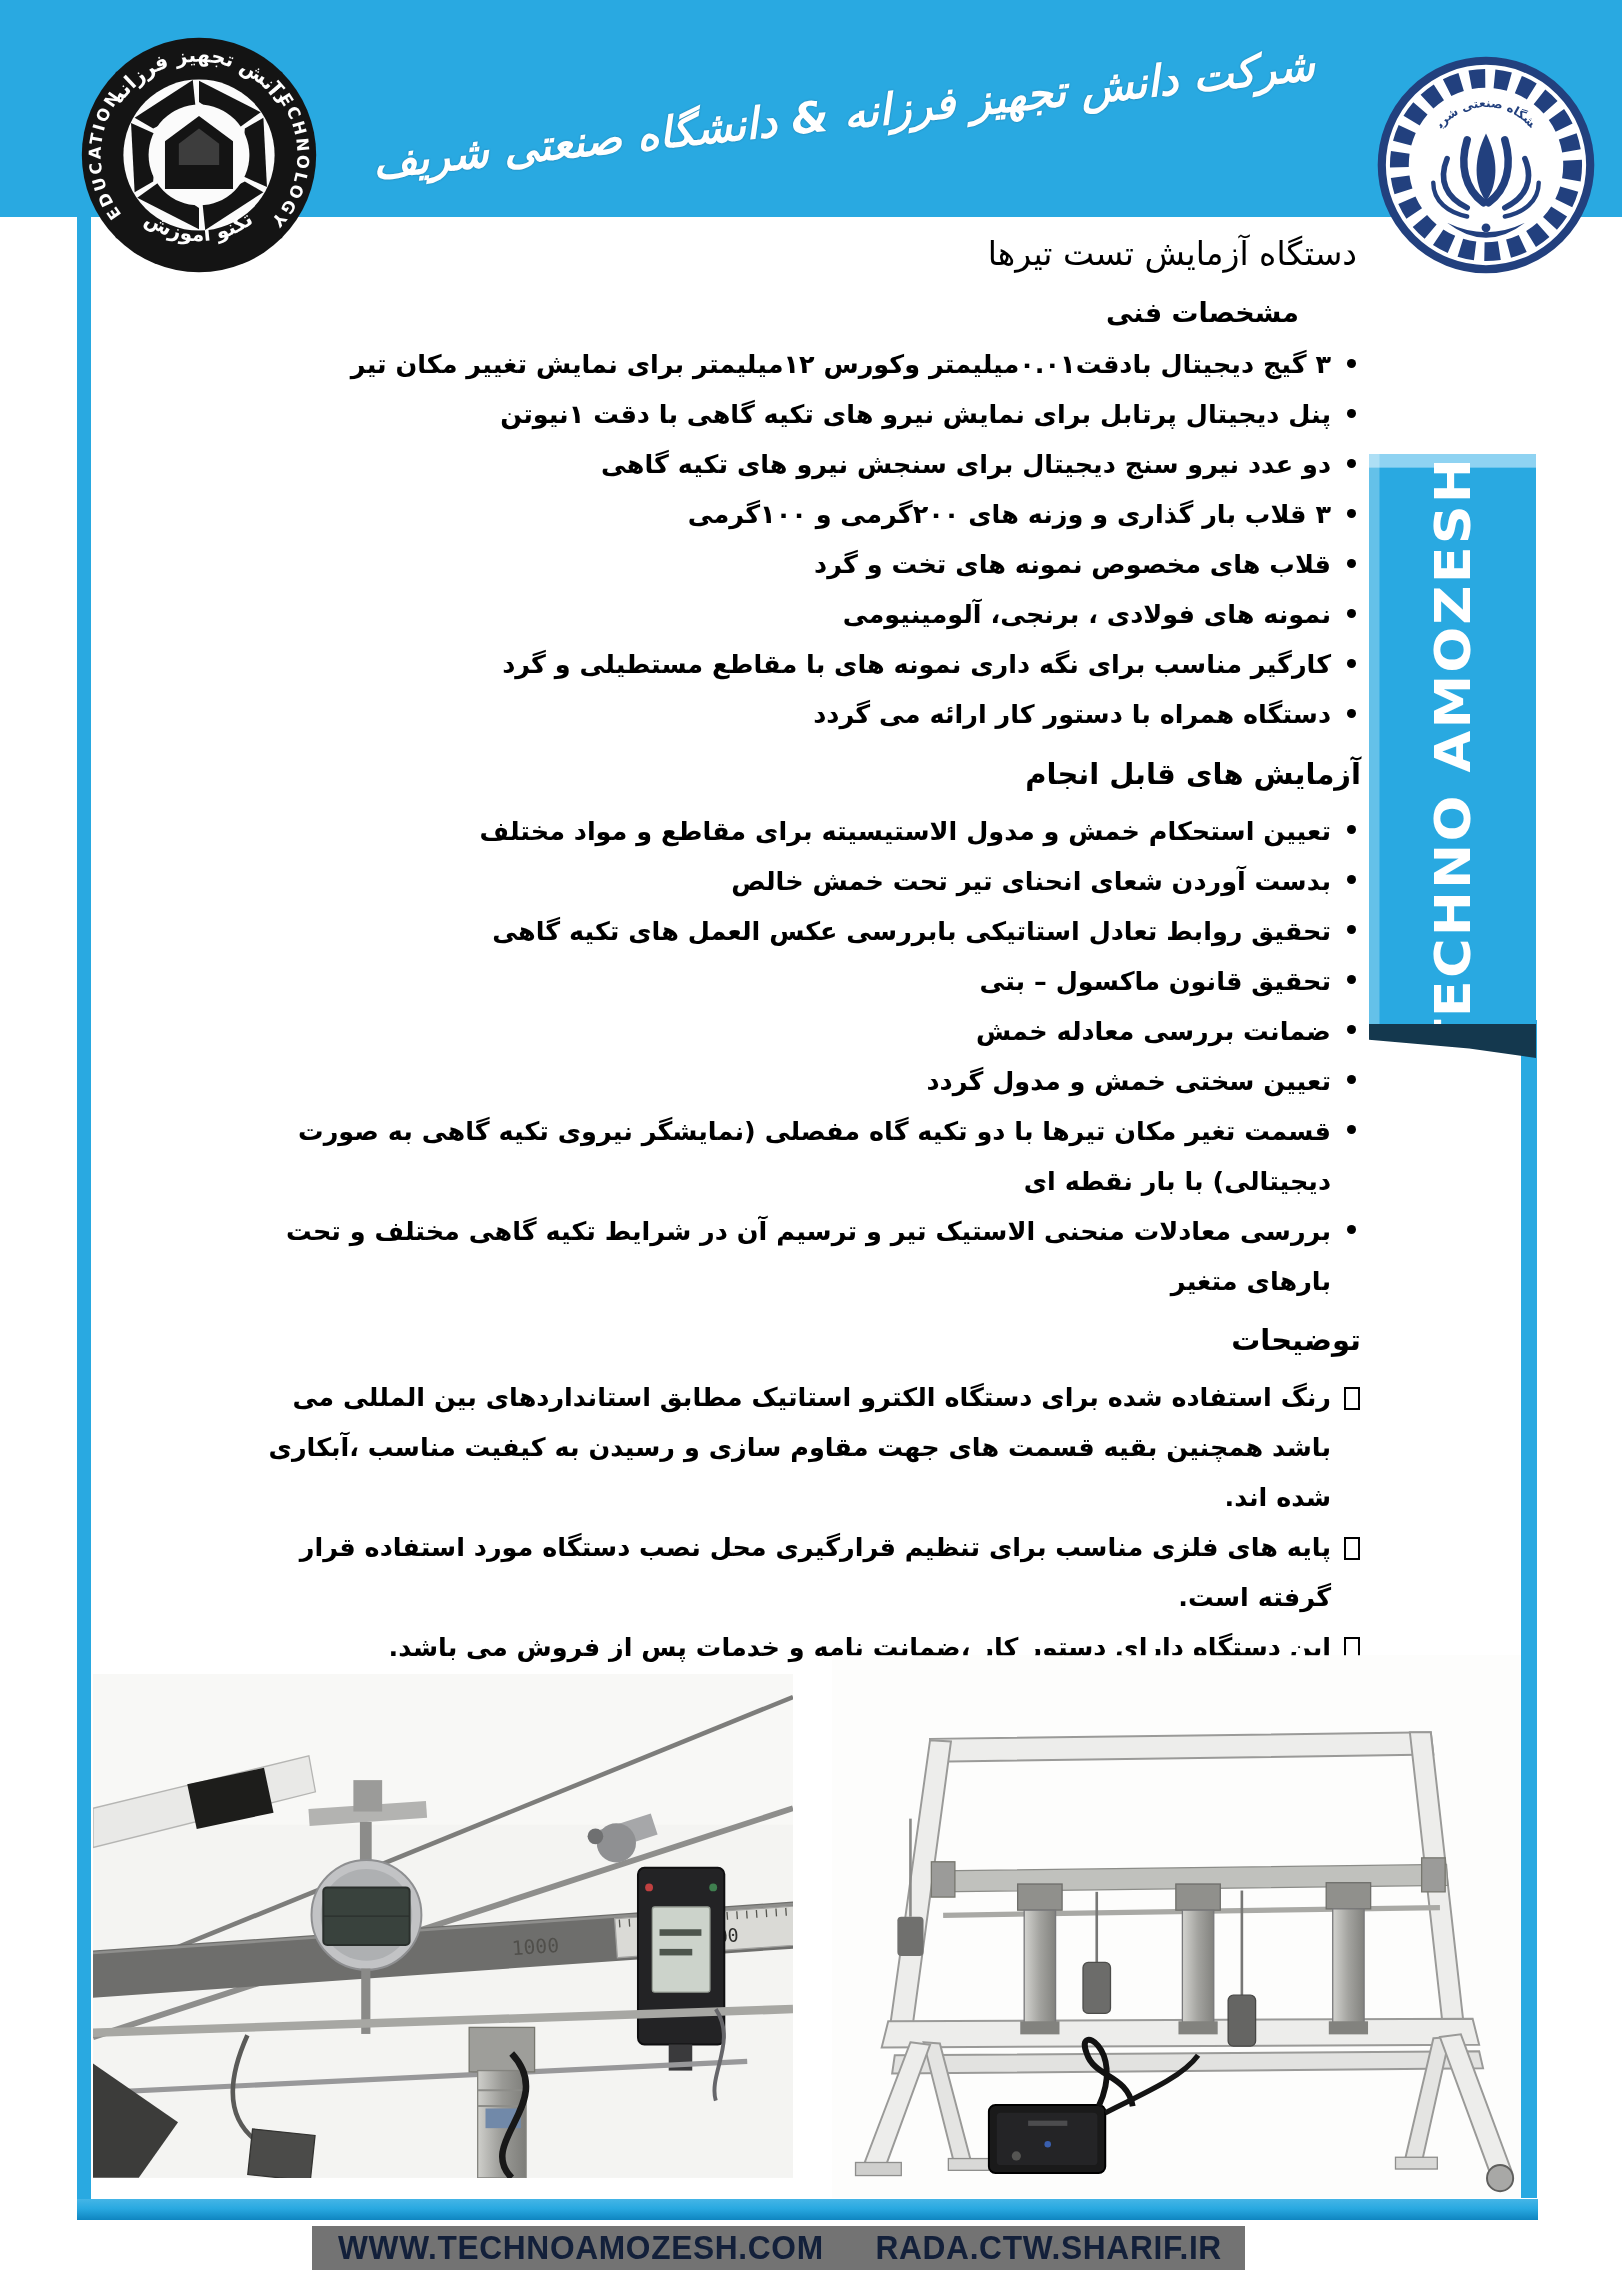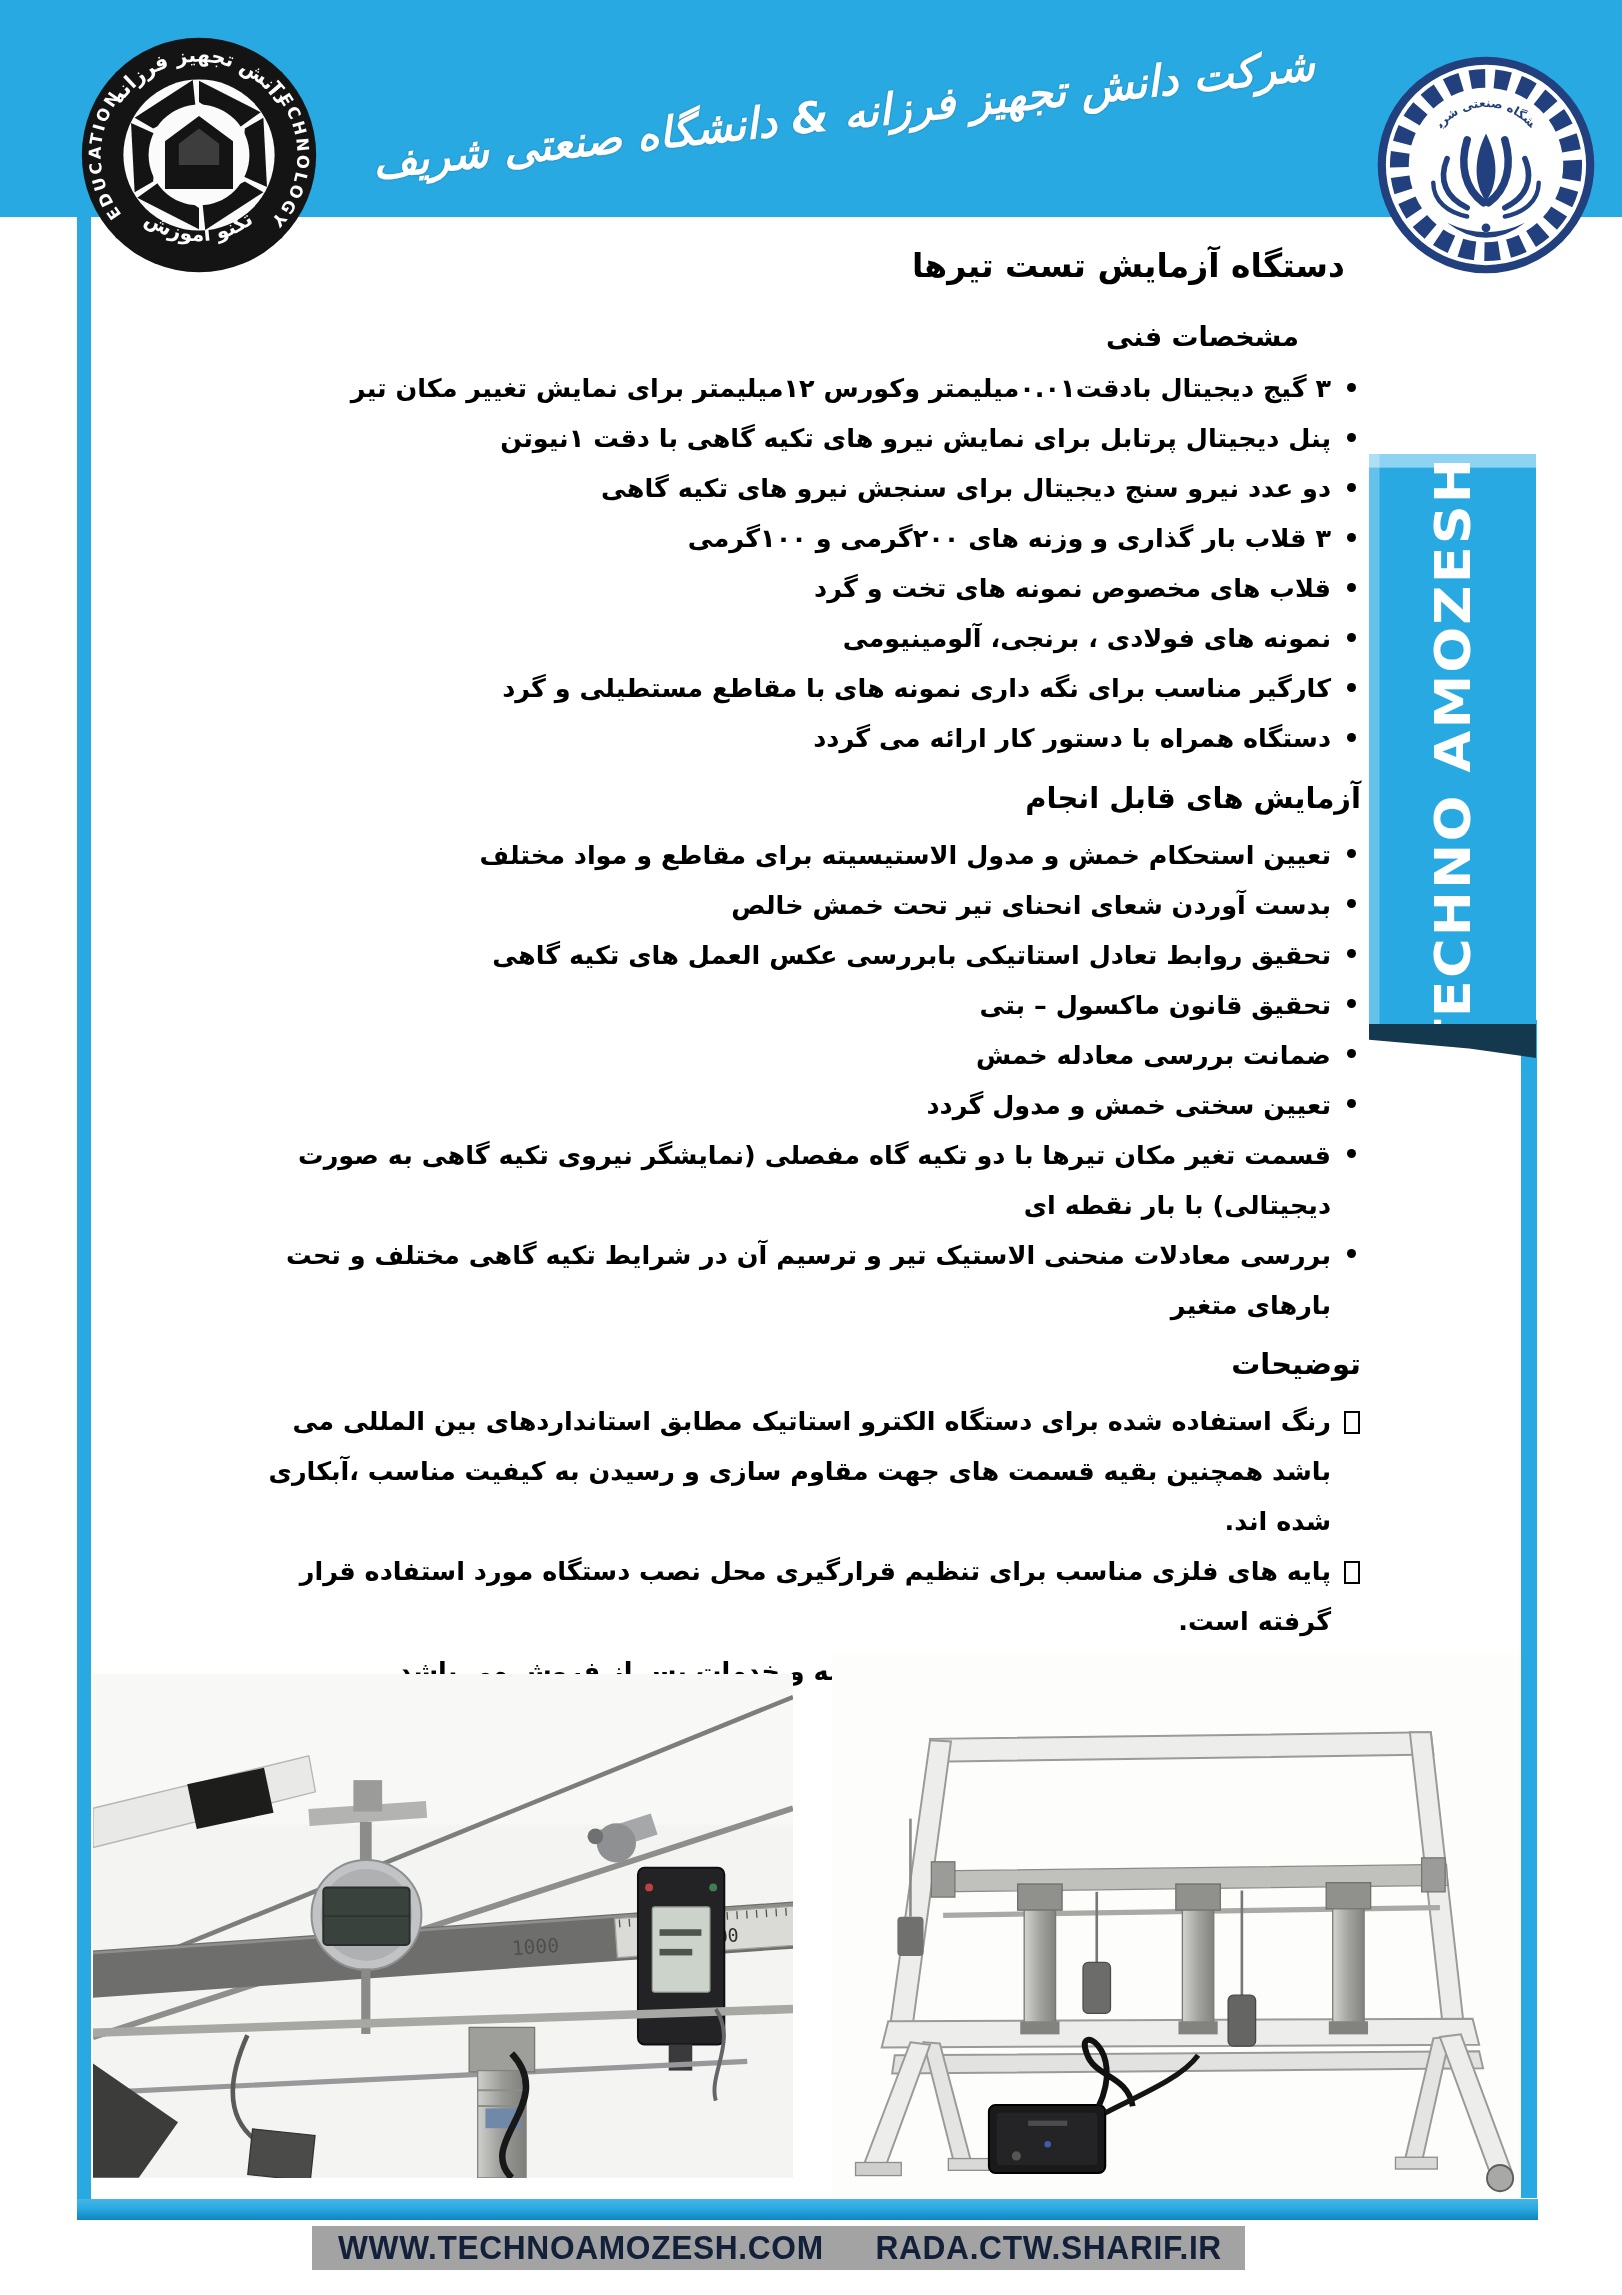--- a/index.html
+++ b/index.html
@@ -24,32 +24,32 @@
     background:linear-gradient(180deg,#8fd3f2 0px,#8fd3f2 13px,#29a9e1 14.4px);
     box-shadow:inset 10.5px 0 0 rgba(255,255,255,.28);}
   .side-banner .vtext{position:absolute;left:50%;top:53%;
     transform:translate(-50%,-50%) rotate(-90deg) scaleX(1.08);transform-origin:center;
     white-space:nowrap;color:#ffffff;font-size:50px;font-weight:bold;letter-spacing:2px;}
   .banner-shadow{position:absolute;left:1369px;top:1024px;width:167px;height:34px;background:#14384e;
     clip-path:polygon(0 0,100% 0,100% 100%,60% 72%,0 46%);}
   
   .content{position:absolute;left:262px;top:221px;width:1099px;direction:rtl;text-align:right;
     color:#000;font-weight:bold;font-size:25.5px;line-height:50px;}
-  .content h1{margin:16px;font-size:33px;line-height:58px;font-weight:bold;}
+  .content h1{margin:4px;font-size:33px;line-height:58px;font-weight:normal;}
   .subhead{font-size:27px;line-height:52px;padding-right:62px;}
   .content h2{margin:7.8px 0 3.9px 0;font-size:29px;line-height:55px;font-weight:bold;}
   .li{position:relative;padding-right:30px;}
   .li .dot{position:absolute;right:5.2px;top:19.6px;width:9.2px;height:9.2px;border-radius:50%;background:#000;}
   .li .sq{position:absolute;right:1.3px;top:14.4px;width:11.8px;height:19.6px;border:2px solid #000;background:transparent;}
   
   .photo{position:absolute;display:block;}
   .photo-left{left:93px;top:1674px;width:700px;height:504px;}
   .photo-right{left:832px;top:1655px;width:689px;height:543px;}
   
-  .url-bar{position:absolute;left:312px;top:2226px;width:933px;height:44px;background:#a3a3a3;
+  .url-bar{position:absolute;left:312px;top:2226px;width:933px;height:44px;background:#737373;
     display:flex;align-items:center;justify-content:space-between;padding:0 23.5px 0 26px;box-sizing:border-box;}
   .url-bar span{color:#13203a;font-size:33px;font-weight:bold;font-family:"Liberation Sans",sans-serif;
     letter-spacing:0.7px;transform:scaleX(.96);transform-origin:left center;white-space:nowrap;}
   .url-bar .url-right{transform:scaleX(.96);transform-origin:right center;}
 </style>
 </head>
 <body>
 
 <div class="page">
 

